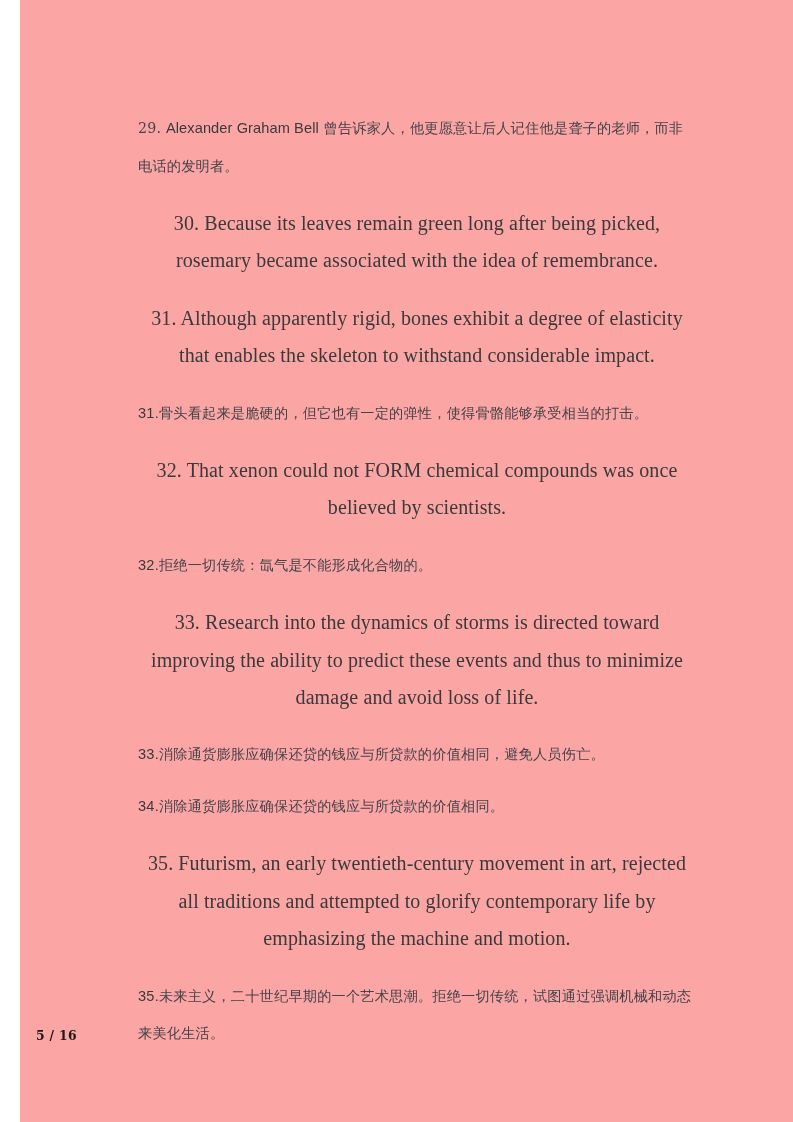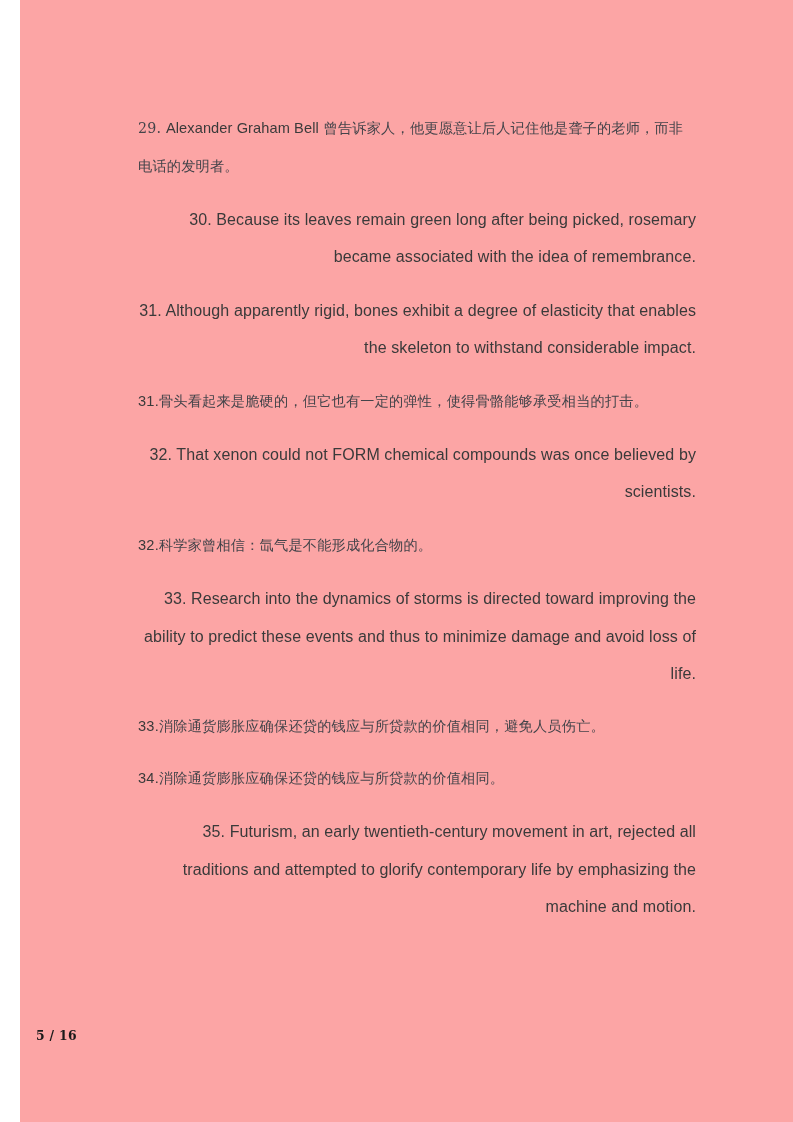--- a/index.html
+++ b/index.html
@@ -32,27 +32,27 @@
     top: 96px;
     width: 558px;
   }
 
   .entry {
     margin: 0 0 0 0;
   }
 
   
   .line-en {
-    font-family: Liberation Sans, sans-serif;
-    font-size: 16px;
+    font-family: Liberation Serif, serif;
+    font-size: 20px;
     line-height: 37.4px;
     color: #3a3a3a;
     letter-spacing: 0.1px;
     white-space: normal;
-    text-align: right;
+    text-align: center;
   }
 
   
   .line-zh {
     font-family: "DejaVu Serif", "Liberation Serif", serif;
     font-size: 14.2px;
     line-height: 37.4px;
     color: #44444a;
     letter-spacing: 0.2px;
     text-align: left;
@@ -110,34 +110,35 @@
       <p class="line-en">30. Because its leaves remain green long after being picked, rosemary became associated with the idea of remembrance.</p>
     </div>
 
     <div class="entry">
       <p class="line-en">31. Although apparently rigid, bones exhibit a degree of elasticity that enables the skeleton to withstand considerable impact.</p>
       <p class="line-zh"><span class="idx">31.</span><span>骨头看起来是脆硬的，但它也有一定的弹性，使得骨骼能够承受相当的打击。</span></p>
     </div>
 
     <div class="entry">
       <p class="line-en">32. That xenon could not FORM chemical compounds was once believed by scientists.</p>
-      <p class="line-zh"><span class="idx">32.</span><span>科学家曾相信：氙气是不能形成化合物的。</span></p>
+      <p class="line-zh"><span class="idx">32.</span><span>拒绝一切传统：氙气是不能形成化合物的。</span></p>
     </div>
 
     <div class="entry">
       <p class="line-en">33. Research into the dynamics of storms is directed toward improving the ability to predict these events and thus to minimize damage and avoid loss of life.</p>
       <p class="line-zh"><span class="idx">33.</span><span>消除通货膨胀应确保还贷的钱应与所贷款的价值相同，避免人员伤亡。</span></p>
     </div>
 
     <div class="entry">
       <p class="line-zh"><span class="idx">34.</span><span>消除通货膨胀应确保还贷的钱应与所贷款的价值相同。</span></p>
     </div>
 
     <div class="entry">
       <p class="line-en">35. Futurism, an early twentieth-century movement in art, rejected all traditions and attempted to glorify contemporary life by emphasizing the machine and motion.</p>
+      <p class="line-zh"><span class="idx">35.</span><span>未来主义，二十世纪早期的一个艺术思潮。拒绝一切传统，试图通过强调机械和动态来美化生活。</span></p>
     </div>
 
   </div>
 
   <div id="footer">
     <span class="pageno">5 / 16</span>
   </div>
 
 </div>
 

